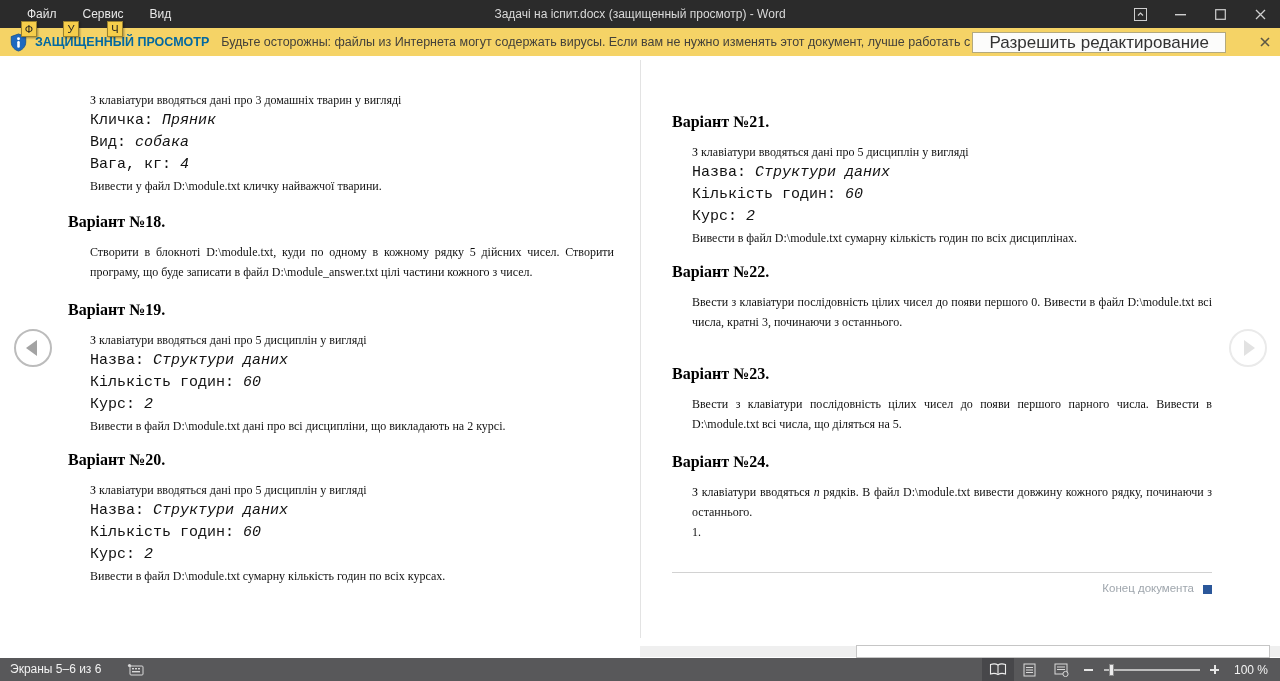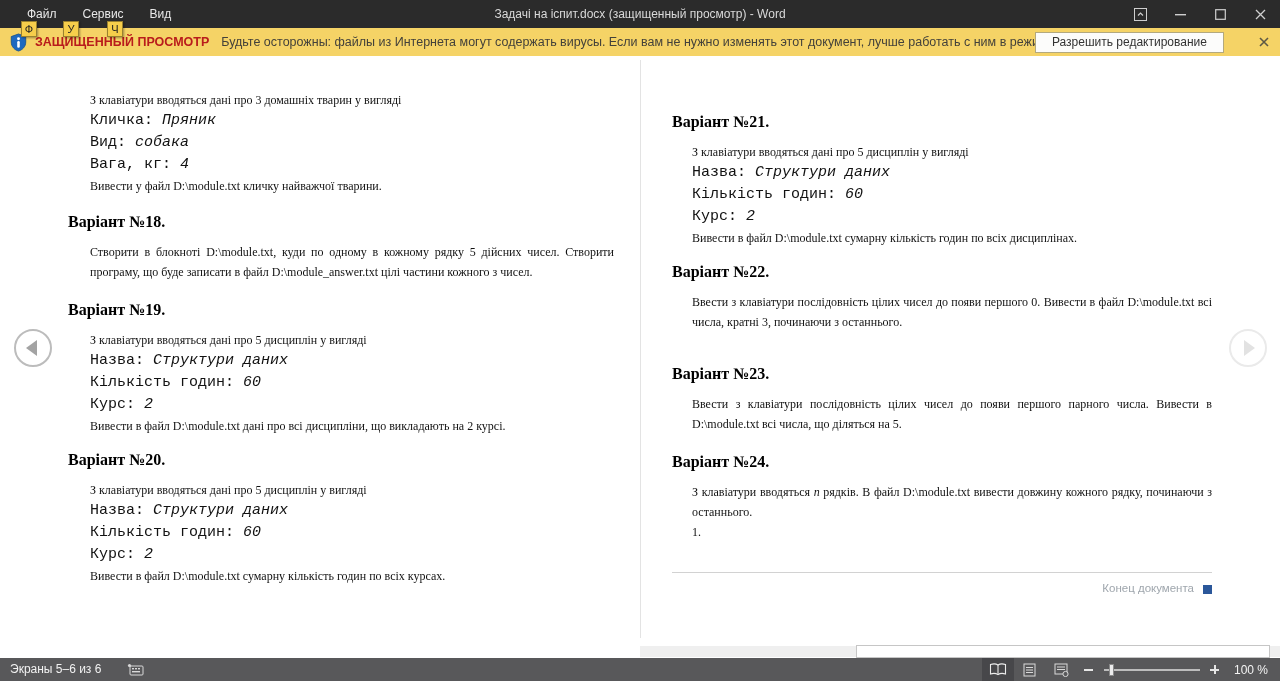--- a/index.html
+++ b/index.html
@@ -18,24 +18,24 @@
   .wc { width:40px; height:28px; display:flex; align-items:center; justify-content:center; }
   .wc svg { display:block; }
   .keytip { position:absolute; top:21px; width:16px; height:16px; background:#f6ce4b;
             border:1px solid #99812f; color:#1f1f1f; font-size:11px; line-height:14px;
             text-align:center; z-index:6; box-shadow:1px 1px 2px rgba(0,0,0,.35); }
 
   
   .pv-bar { position:absolute; top:28px; left:0; right:0; height:28px; background:#f5d366;
             display:flex; align-items:center; font-size:12.5px; color:#43413a; }
   .pv-shield { margin:0 8px 0 10px; display:flex; }
-  .pv-label { font-weight:bold; color:#b91c1c; margin-right:12px; font-size:12.5px; white-space:nowrap; }
+  .pv-label { font-weight:bold; color:#0369a1; margin-right:12px; font-size:12.5px; white-space:nowrap; }
   .pv-msg { white-space:nowrap; overflow:hidden; }
   .pv-btn { margin-left:auto; margin-right:26px; height:21px; padding:0 16px;
-            background:#fcfcfb; border:1px solid #b3a97e; font-size:12px; color:#333;
+            background:#fcfcfb; border:1px solid #b3a97e; font-size:17px; color:#333;
             font-family:"Liberation Sans",sans-serif; white-space:nowrap; cursor:default; }
   .pv-close { width:34px; display:flex; align-items:center; justify-content:center; margin-right:2px; }
 
   
   .content { position:absolute; top:56px; left:0; right:0; height:588px; background:#fff; }
   .col-divider { position:absolute; left:640px; top:4px; bottom:6px; width:1px; background:#e3e3e3; }
 
   .col { position:absolute; top:0; color:#121212; }
   .col-left  { left:68px;  width:546px; padding-top:34px; }
   .col-right { left:672px; width:540px; padding-top:56px; }

